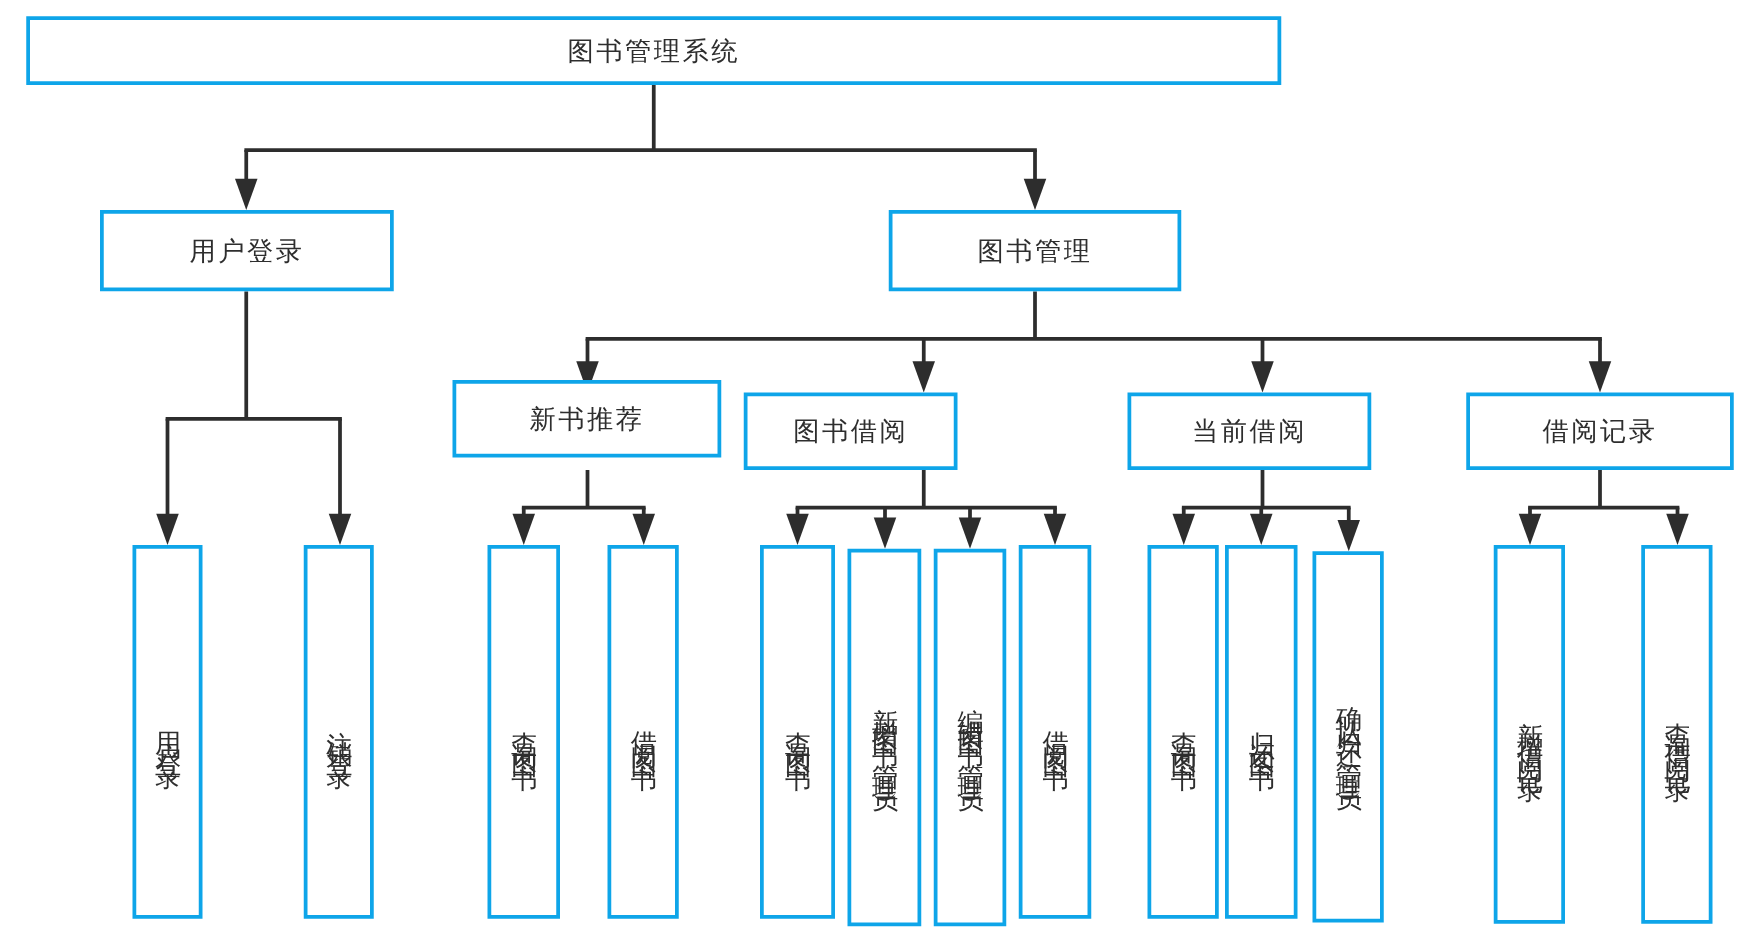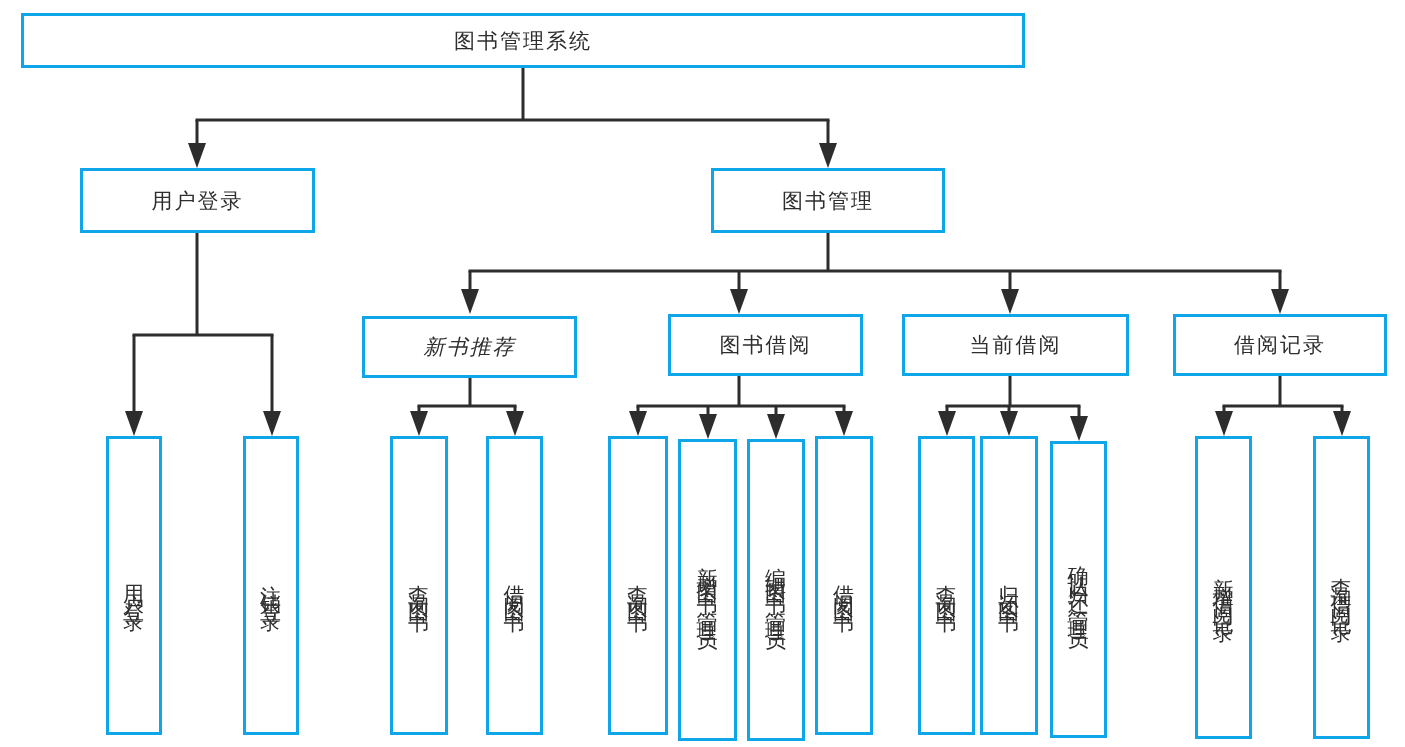--- a/index.html
+++ b/index.html
@@ -131,23 +131,23 @@
       <line x1="1342" y1="406" x2="1342" y2="418"></line>
       <polygon points="1333,411 1351,411 1342,436"></polygon>
     </g>
   </svg>
 
   <div class="box h-box" style="left:21px; top:13px; width:1004px; height:55px;">图书管理系统</div>
 
   <div class="box h-box" style="left:80px; top:168px; width:235px; height:65px;">用户登录</div>
   <div class="box h-box" style="left:711px; top:168px; width:234px; height:65px;">图书管理</div>
 
-  <div class="box h-box" style="left:362px; top:316px; width:215px; height:62px;font-style:italic;">新书推荐</div>
-  <div class="box h-box" style="left:668px; top:314px; width:195px; height:62px;">图书借阅</div>
-  <div class="box h-box" style="left:902px; top:314px; width:227px; height:62px;">当前借阅</div>
+  <div class="box h-box" style="left:362px; top:304px; width:215px; height:62px;">新书推荐</div>
+  <div class="box h-box" style="left:595px; top:314px; width:171px; height:62px;">图书借阅</div>
+  <div class="box h-box" style="left:902px; top:314px; width:195px; height:62px;">当前借阅</div>
   <div class="box h-box" style="left:1173px; top:314px; width:214px; height:62px;">借阅记录</div>
 
   <div class="box v-box" style="left:106px; top:436px; width:56px; height:299px;">用户登录</div>
   <div class="box v-box" style="left:243px; top:436px; width:56px; height:299px;">注销登录</div>
 
   <div class="box v-box" style="left:390px; top:436px; width:58px; height:299px;">查询图书</div>
   <div class="box v-box" style="left:486px; top:436px; width:57px; height:299px;">借阅图书</div>
 
   <div class="box v-box" style="left:608px; top:436px; width:60px; height:299px;">查询图书</div>
   <div class="box v-box" style="left:678px; top:439px; width:59px; height:302px;">新增图书（管理员）</div>

